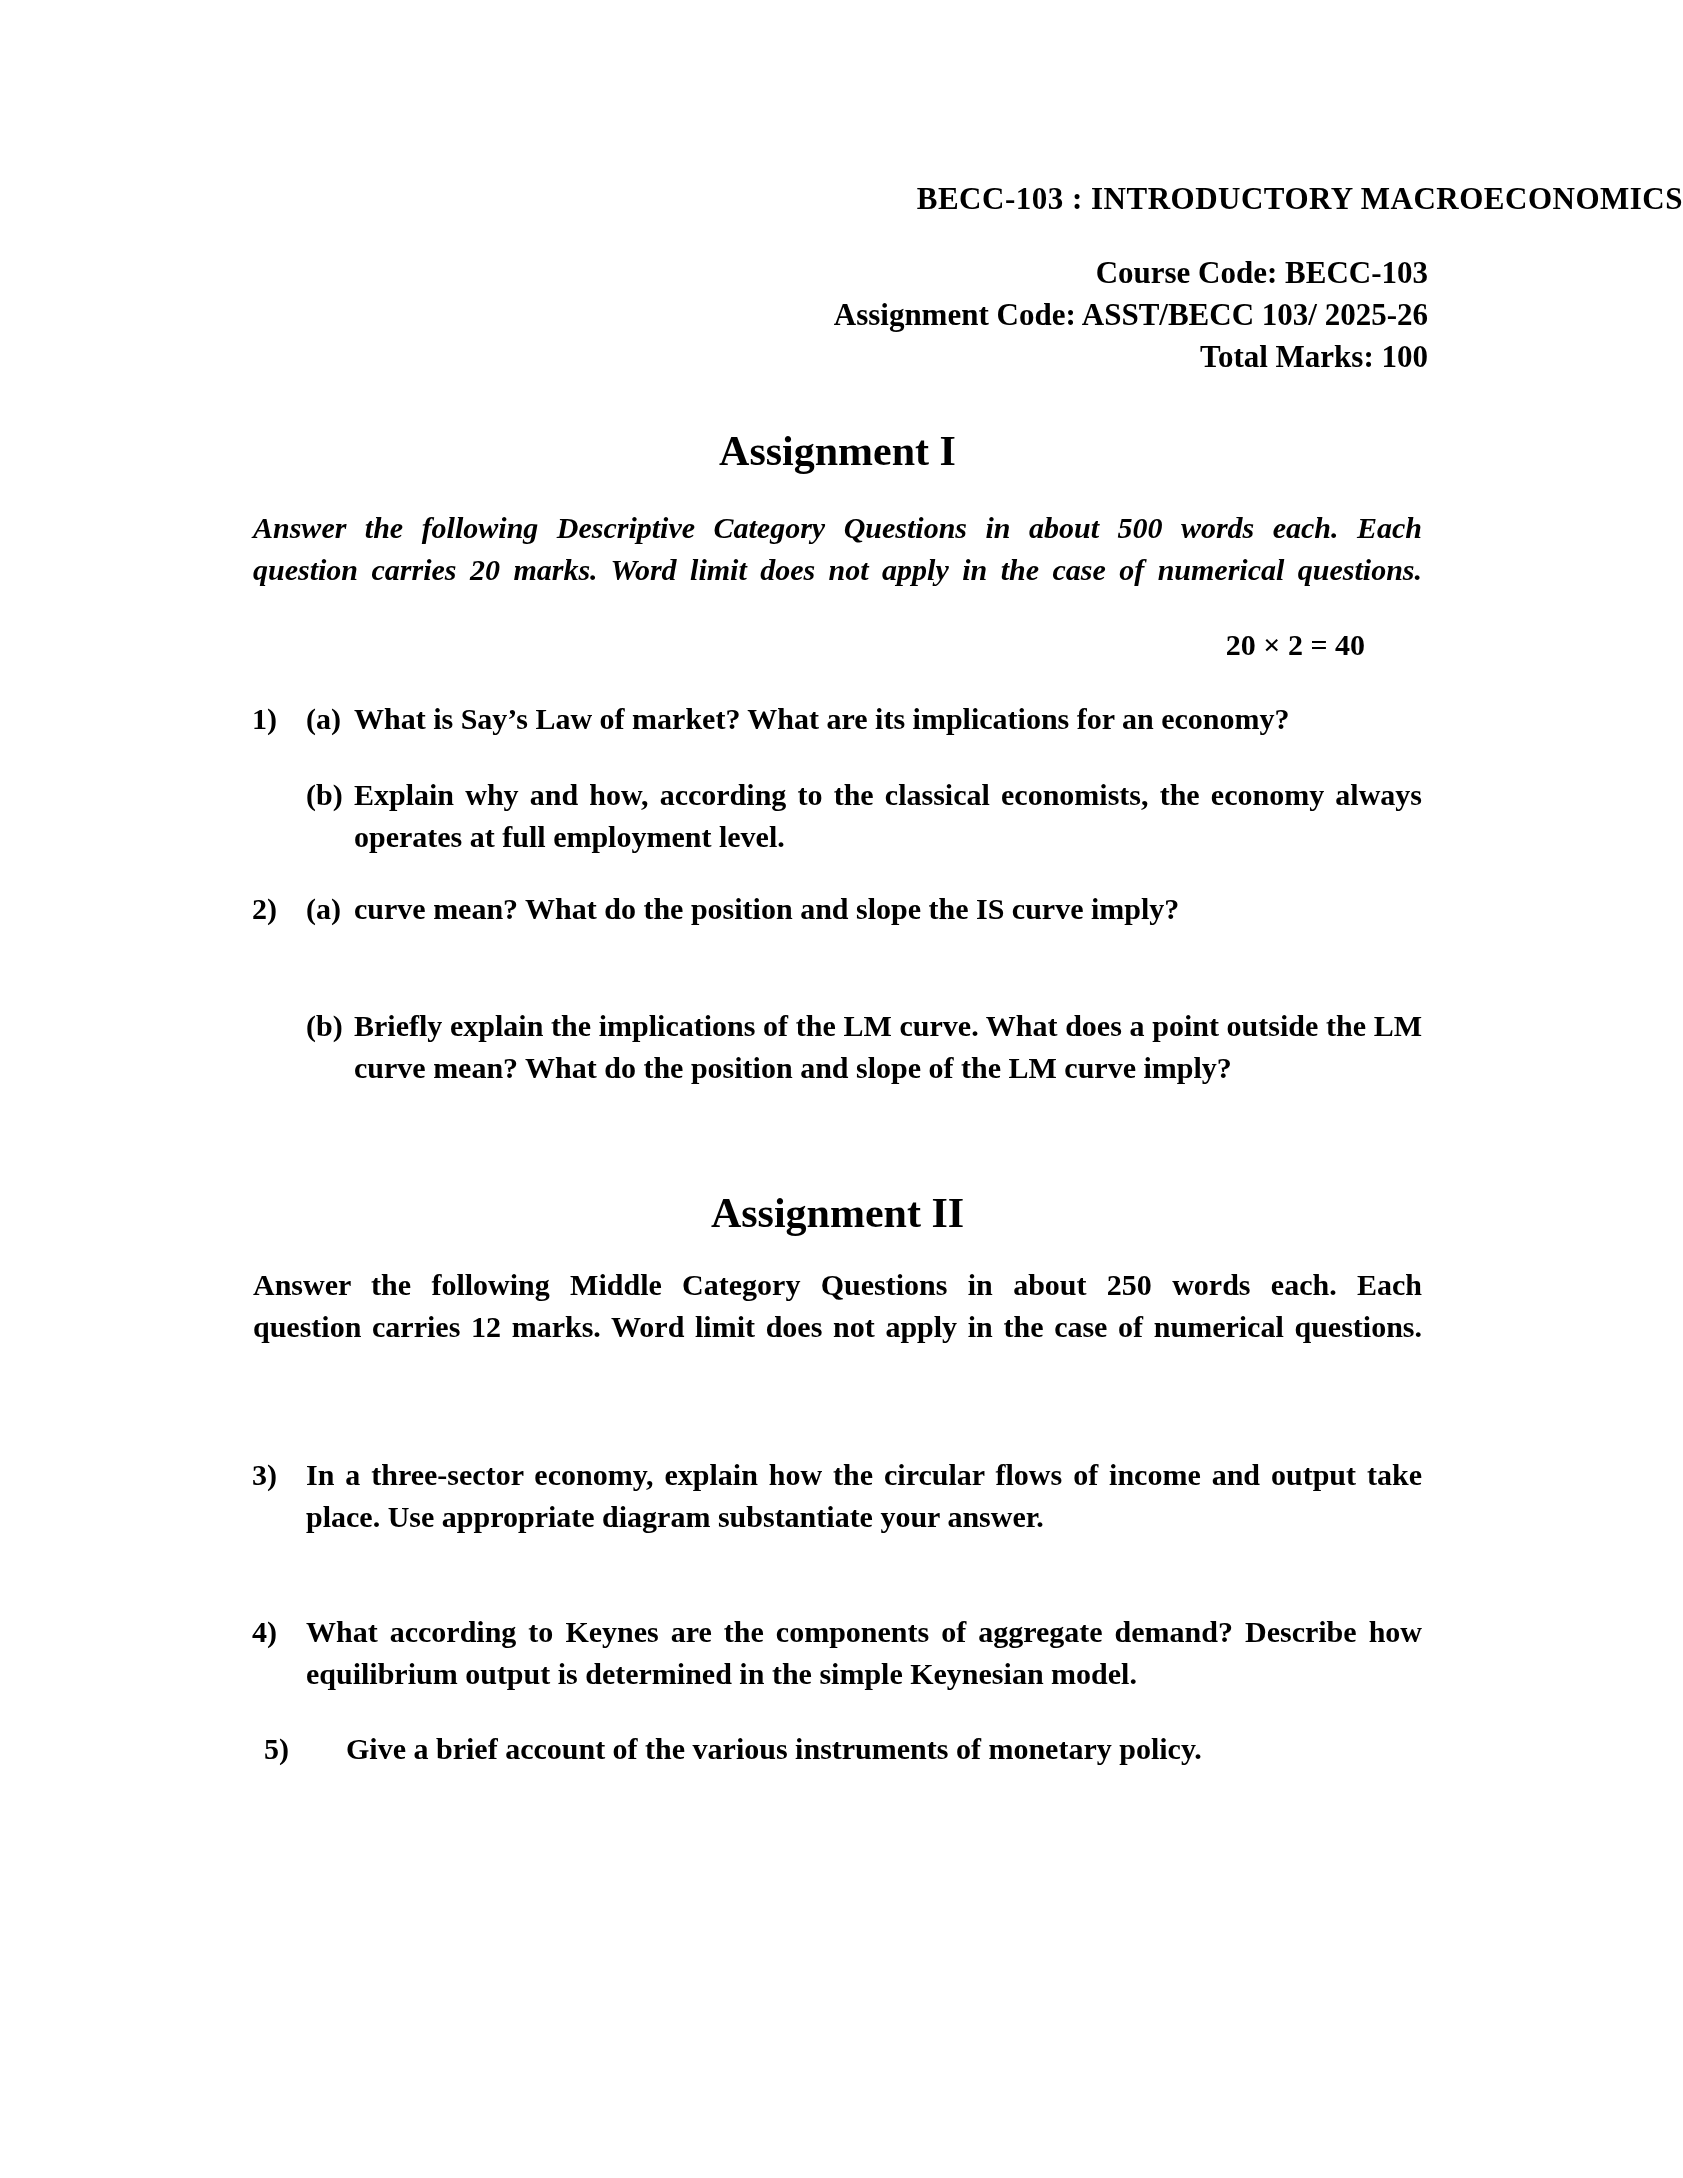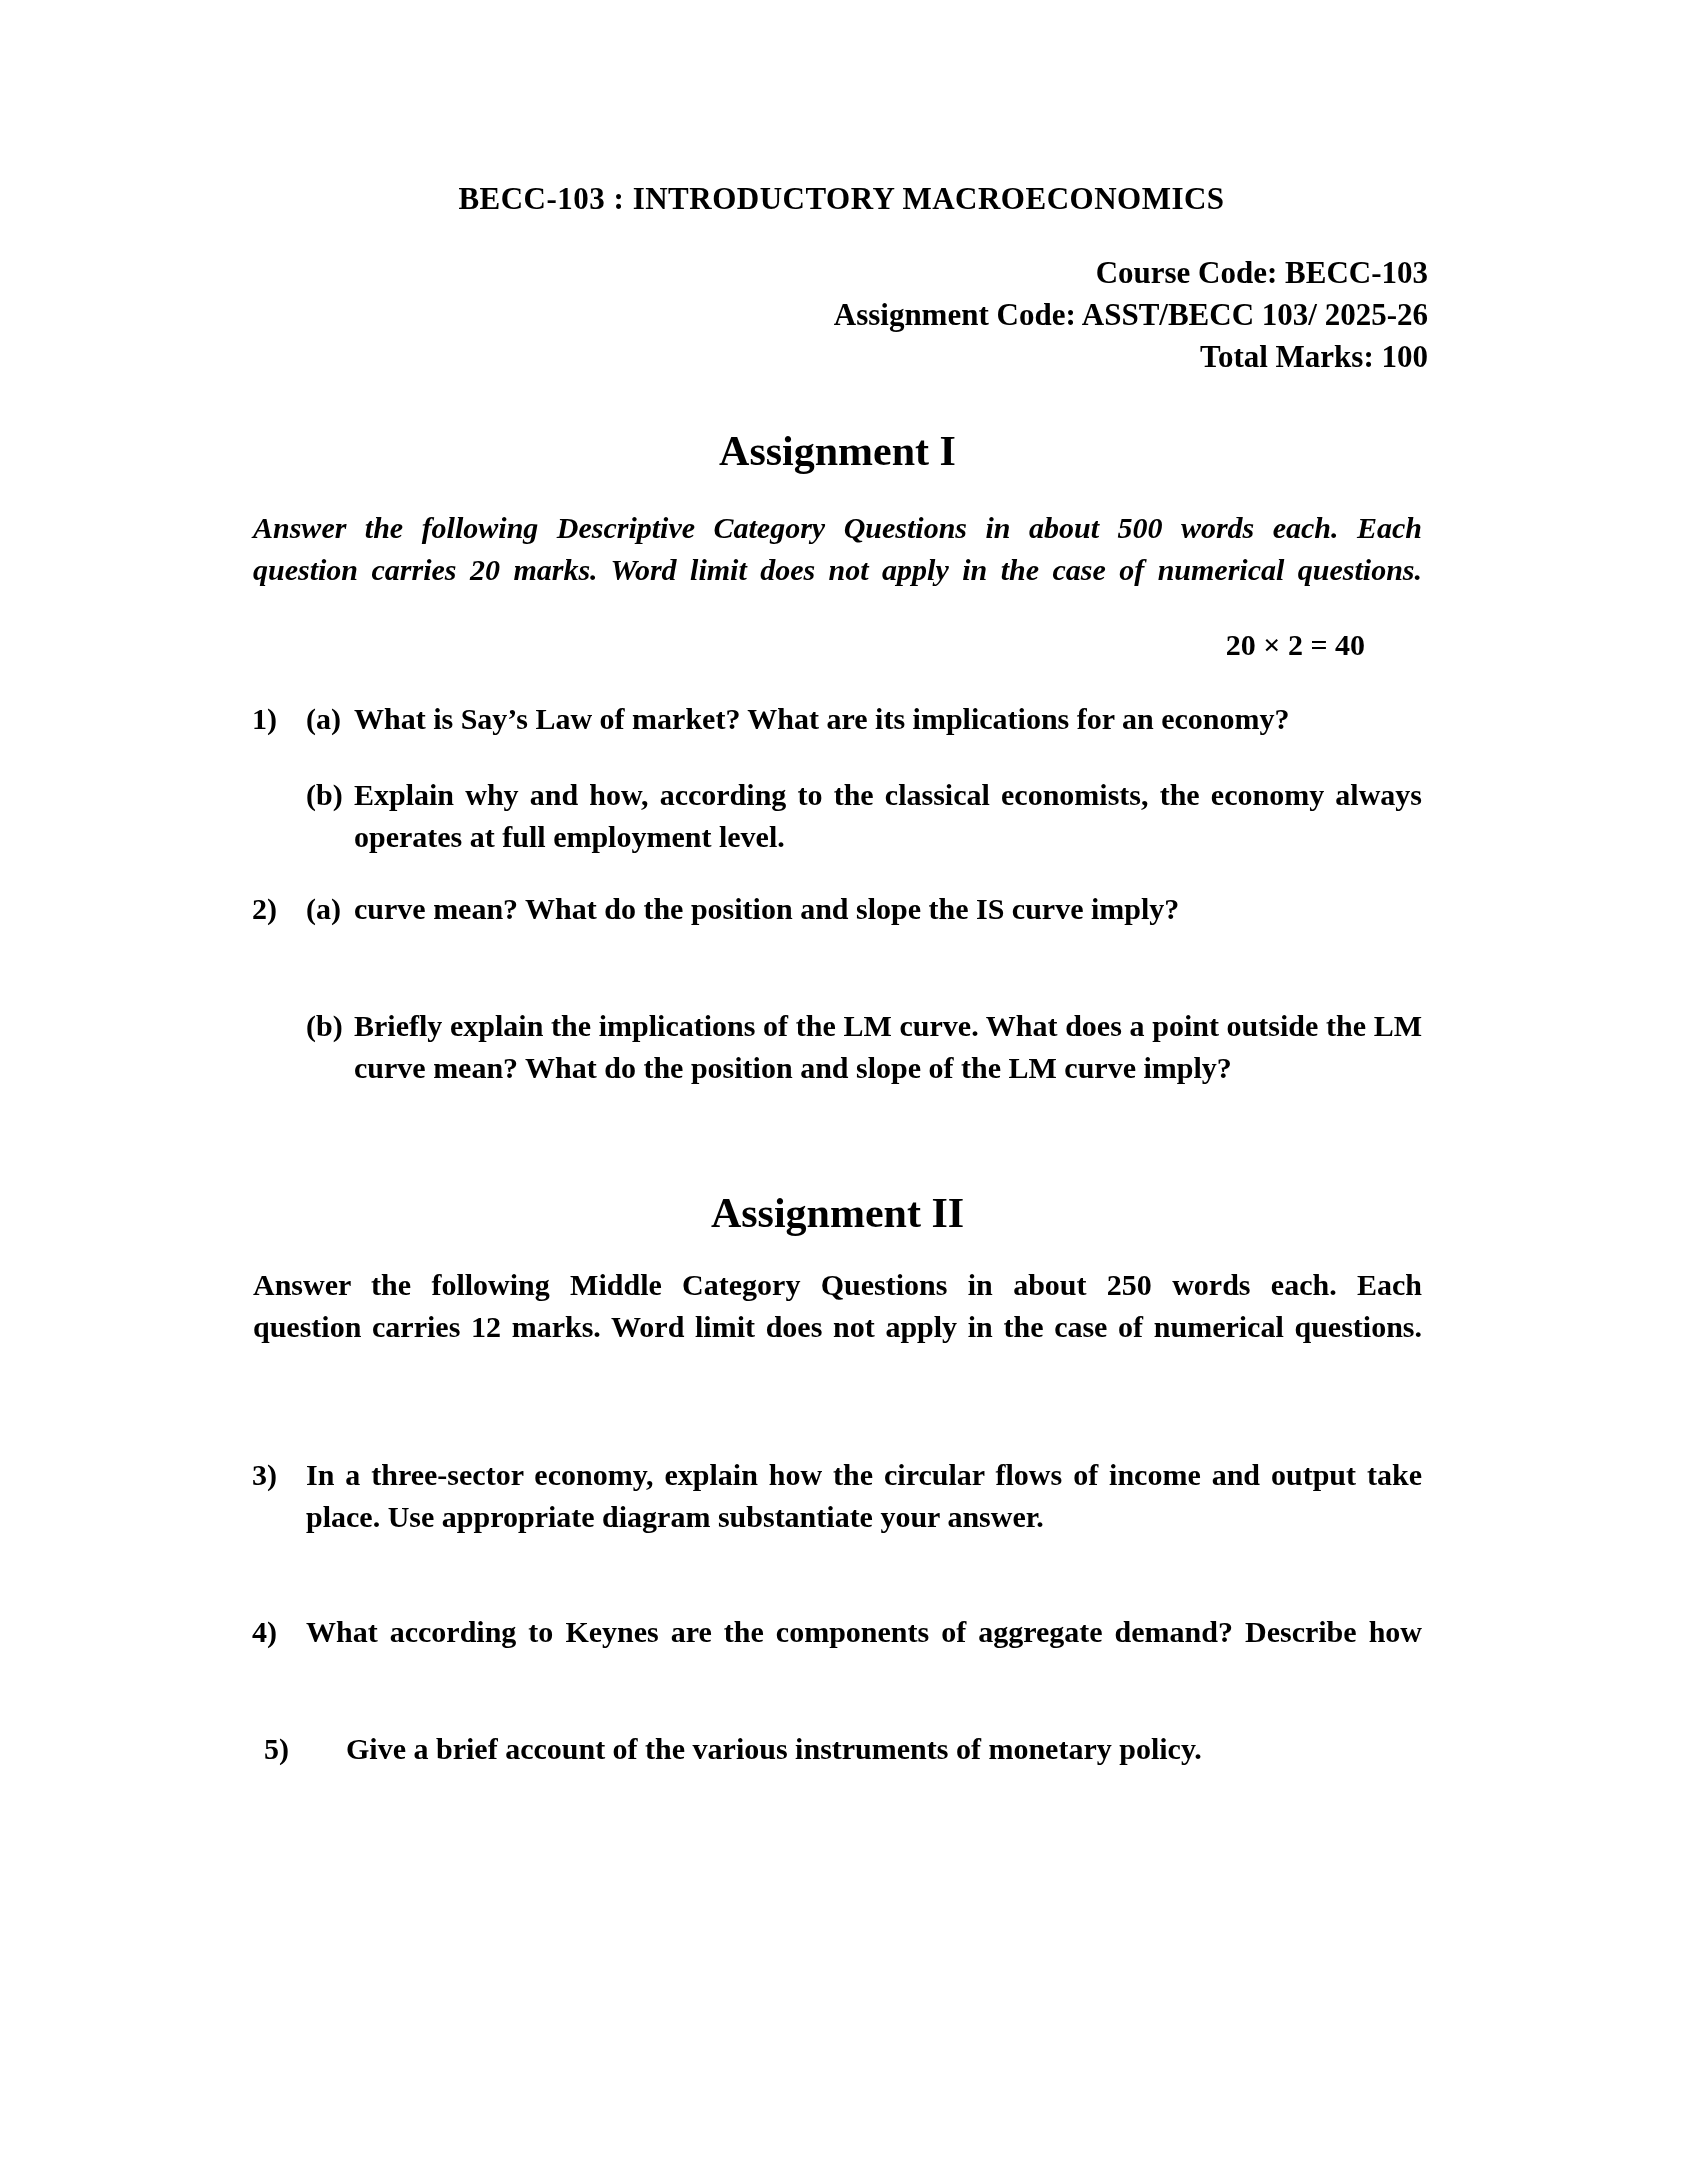--- a/index.html
+++ b/index.html
@@ -15,21 +15,21 @@
     color: #000000;
     font-family: "Liberation Serif", "DejaVu Serif", serif;
     font-size: 30px;
     line-height: 42px;
     overflow: hidden;
   }
   .abs { position: absolute; font-weight: bold; }
 
   .doc-title {
     left: 0; top: 178px; width: 1683px;
-    text-align: center;
+    text-align: right;
     font-weight: bold;
     font-size: 31px;
     letter-spacing: 0.5px;
   }
   .meta-block {
     left: 253px; top: 252px; width: 1175px;
     text-align: right;
     font-weight: bold;
     font-size: 31px;
   }
@@ -151,20 +151,21 @@
     <div class="q-text">
       <div class="line flush">In a three-sector economy, explain how the circular flows of income and output take</div>
       <div class="line">place. Use appropriate diagram substantiate your answer.</div>
     </div>
   </div>
 
   <div class="abs q-row q-4">
     <span class="q-num">4)</span>
     <div class="q-text">
       <div class="line flush">What according to Keynes are the components of aggregate demand? Describe how</div>
+      <div class="line">equilibrium output is determined in the simple Keynesian model.</div>
     </div>
   </div>
 
   <div class="abs q-row q-5">
     <span class="q-num">5)</span>
     <div class="q-text">
       <div class="line">Give a brief account of the various instruments of monetary policy.</div>
     </div>
   </div>
 

